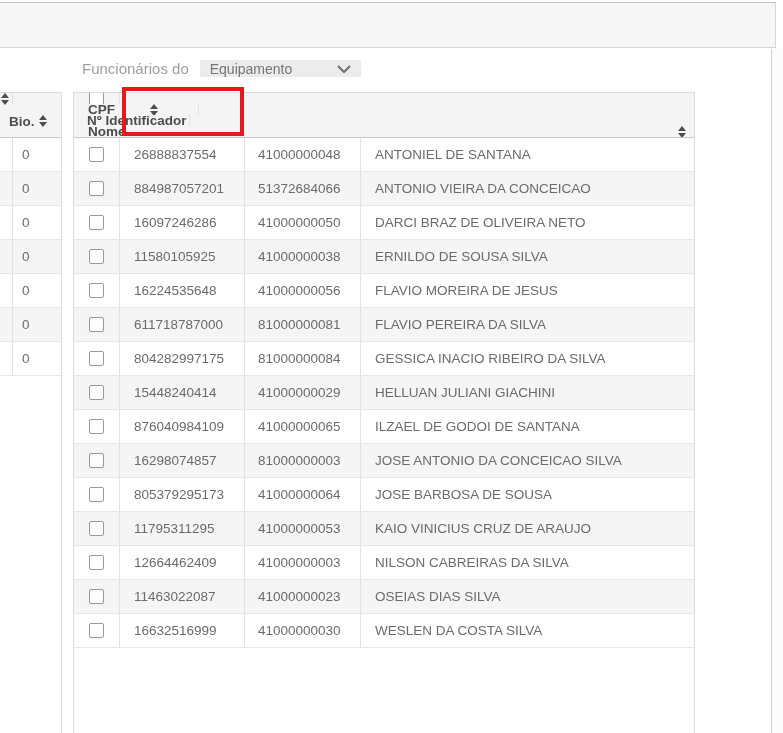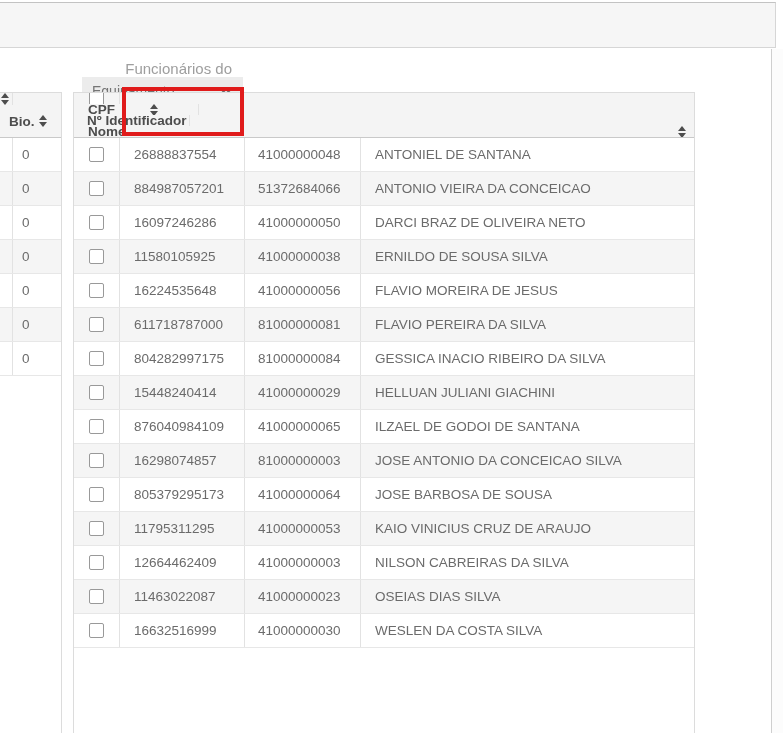--- a/index.html
+++ b/index.html
@@ -9,23 +9,23 @@
   
   .top-band { position:absolute; top:2px; left:0; width:776px; height:46px;
               background:#f6f6f6; border-top:1px solid #c3c3c3;
               border-bottom:1px solid #d6d6d6; border-right:1px solid #d6d6d6; }
 
   
   .right-strip { position:absolute; top:49px; right:0; width:12px; height:684px;
                  background:#fcfcfc; border-left:1px solid #cfcfcf; }
 
   
-  .controls { position:absolute; top:60px; left:82px; display:flex; align-items:flex-end;flex-direction:column; }
+  .controls { position:absolute; top:60px; left:82px; display:flex; align-items:center; }
   .controls .lbl { color:#9e9e9e; font-size:15px; margin-right:11px; }
-  .select-box { width:161px; height:27px; background:#ececec; color:#757575;
+  .select-box { width:161px; height:17px; background:#ececec; color:#757575;
                 font-size:14px; display:flex; align-items:center;
                 padding:0 10px; cursor:pointer; }
   .select-box .val { flex:1 1 auto; }
   .select-box svg { flex:0 0 auto; }
 
   
   .hdr-row { background:#f4f4f4; height:45px; border-bottom:1px solid #c9c9c9;
              display:flex; align-items:stretch; color:#4d4d4d; font-weight:700;
              font-size:13.5px;flex-direction:column; }
   .data-row { height:34px; border-bottom:1px solid #e7e7e7; display:flex;

